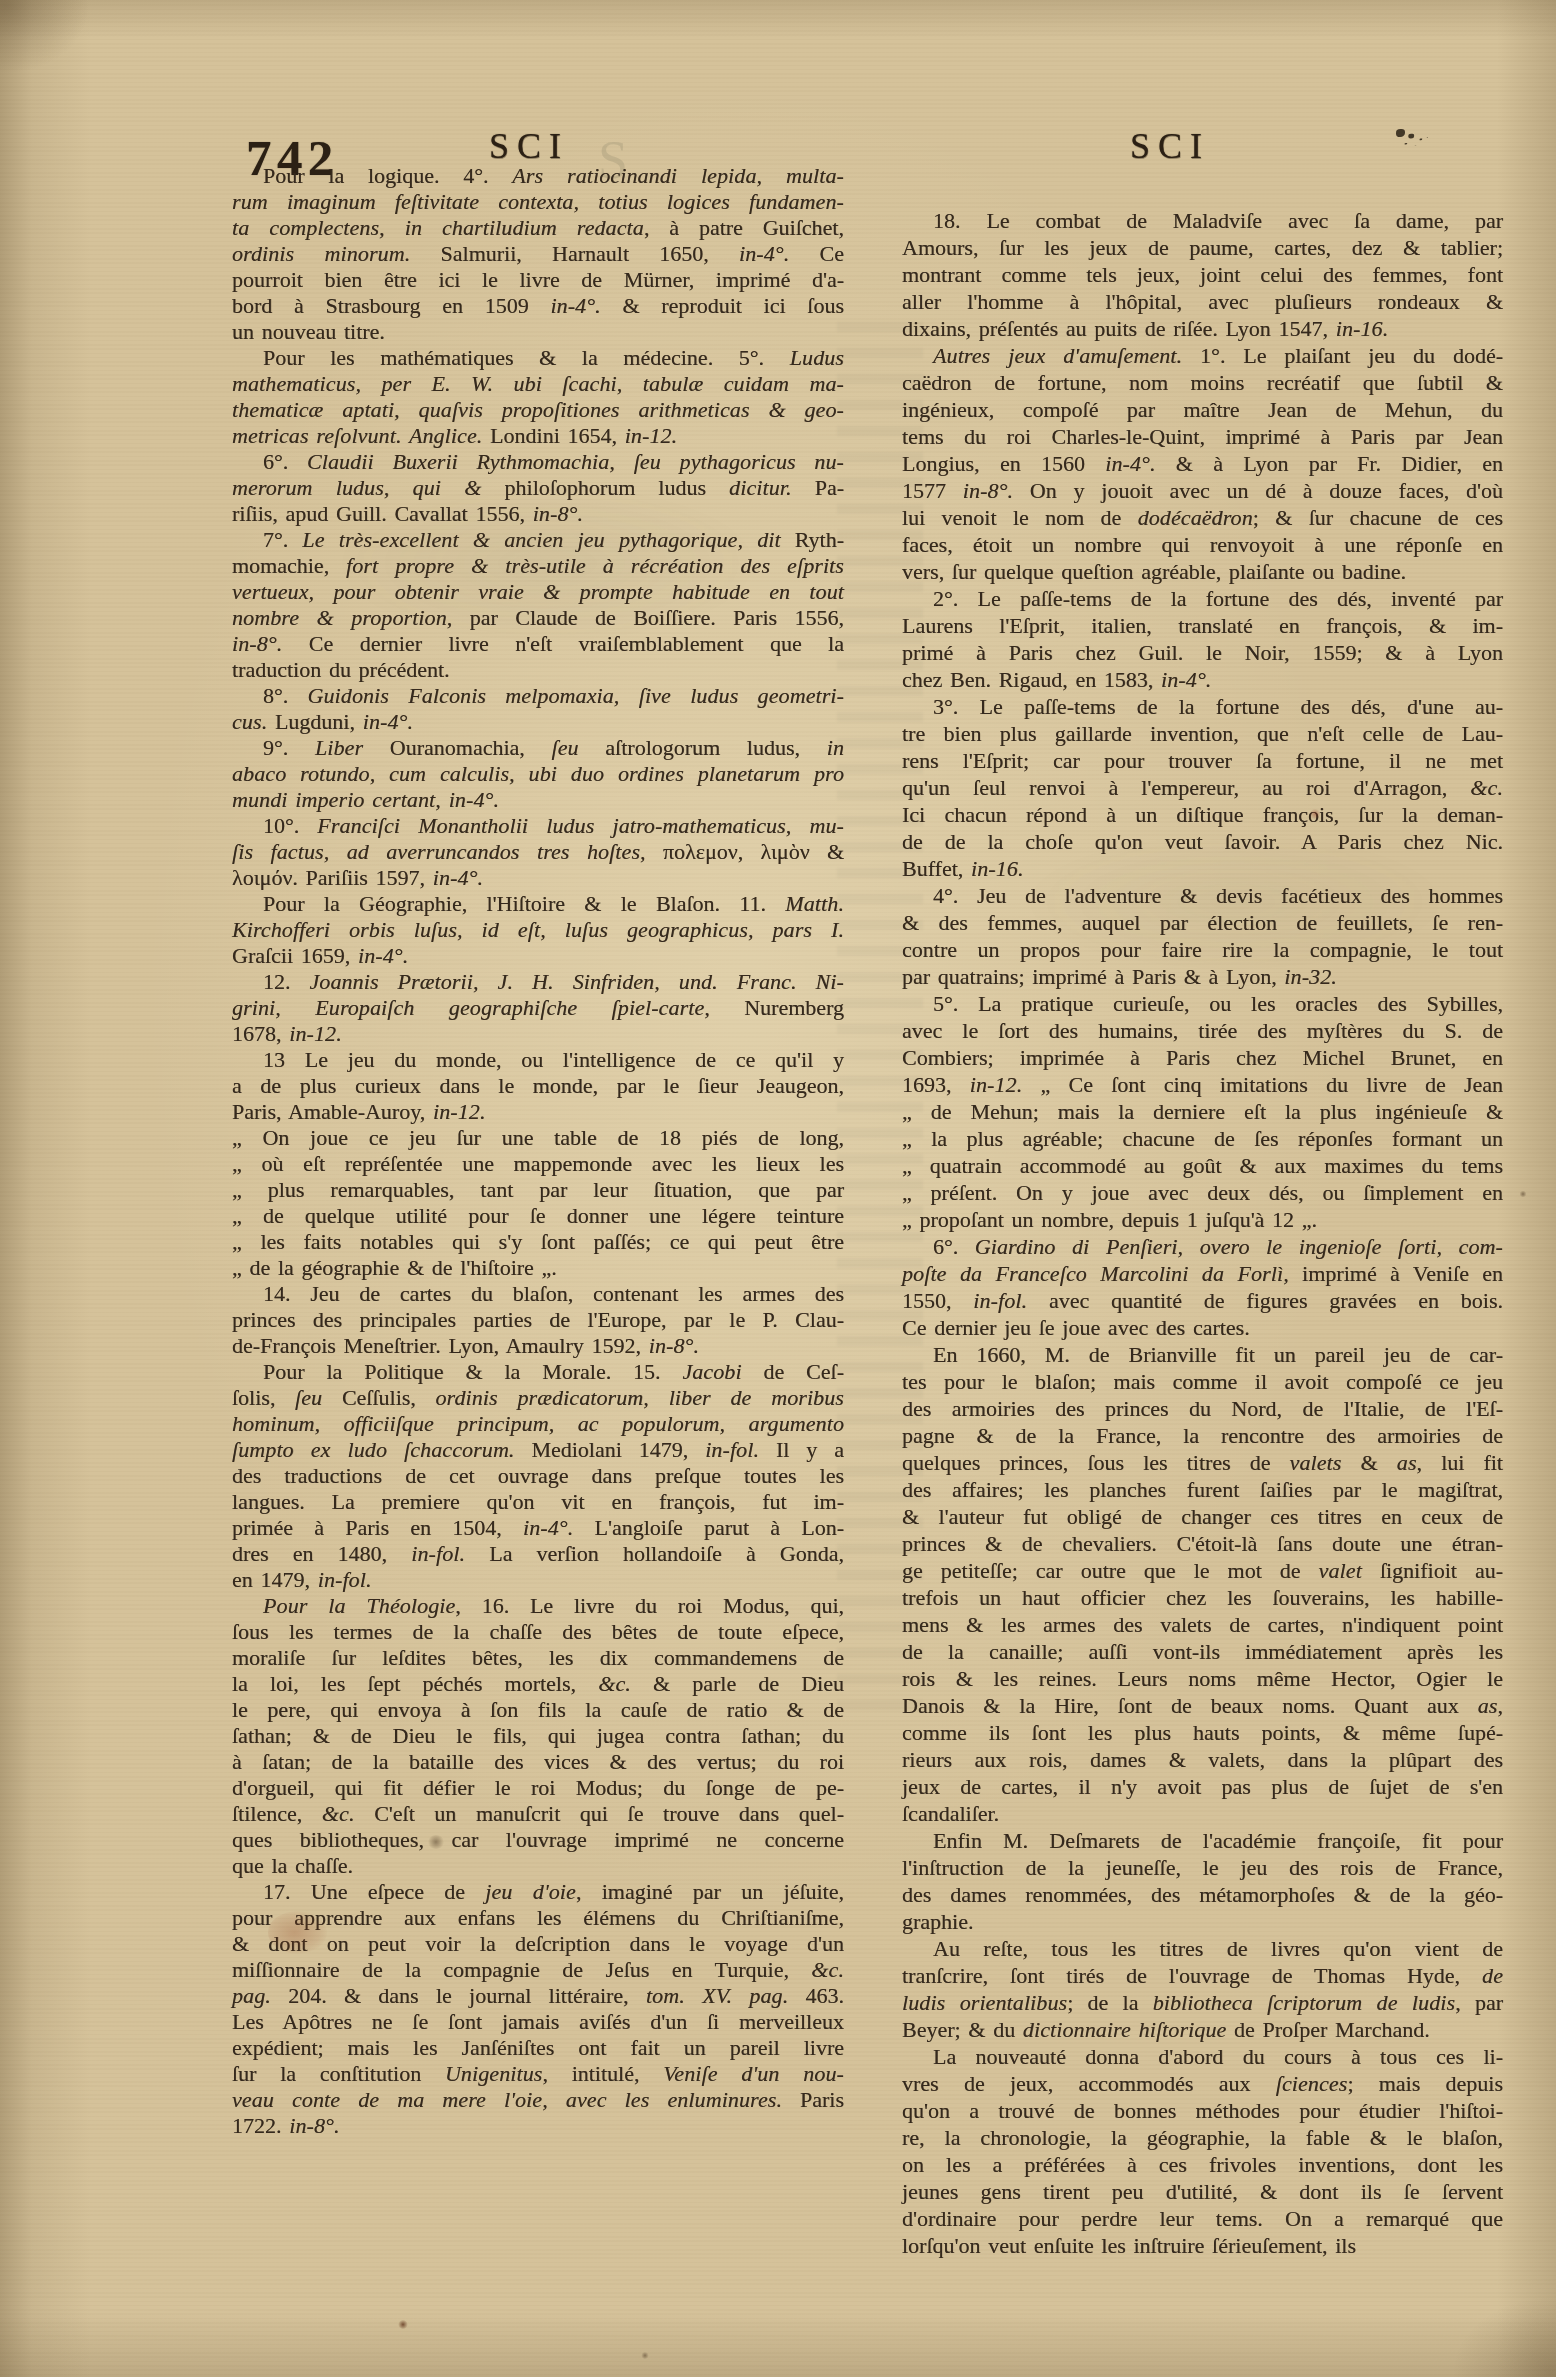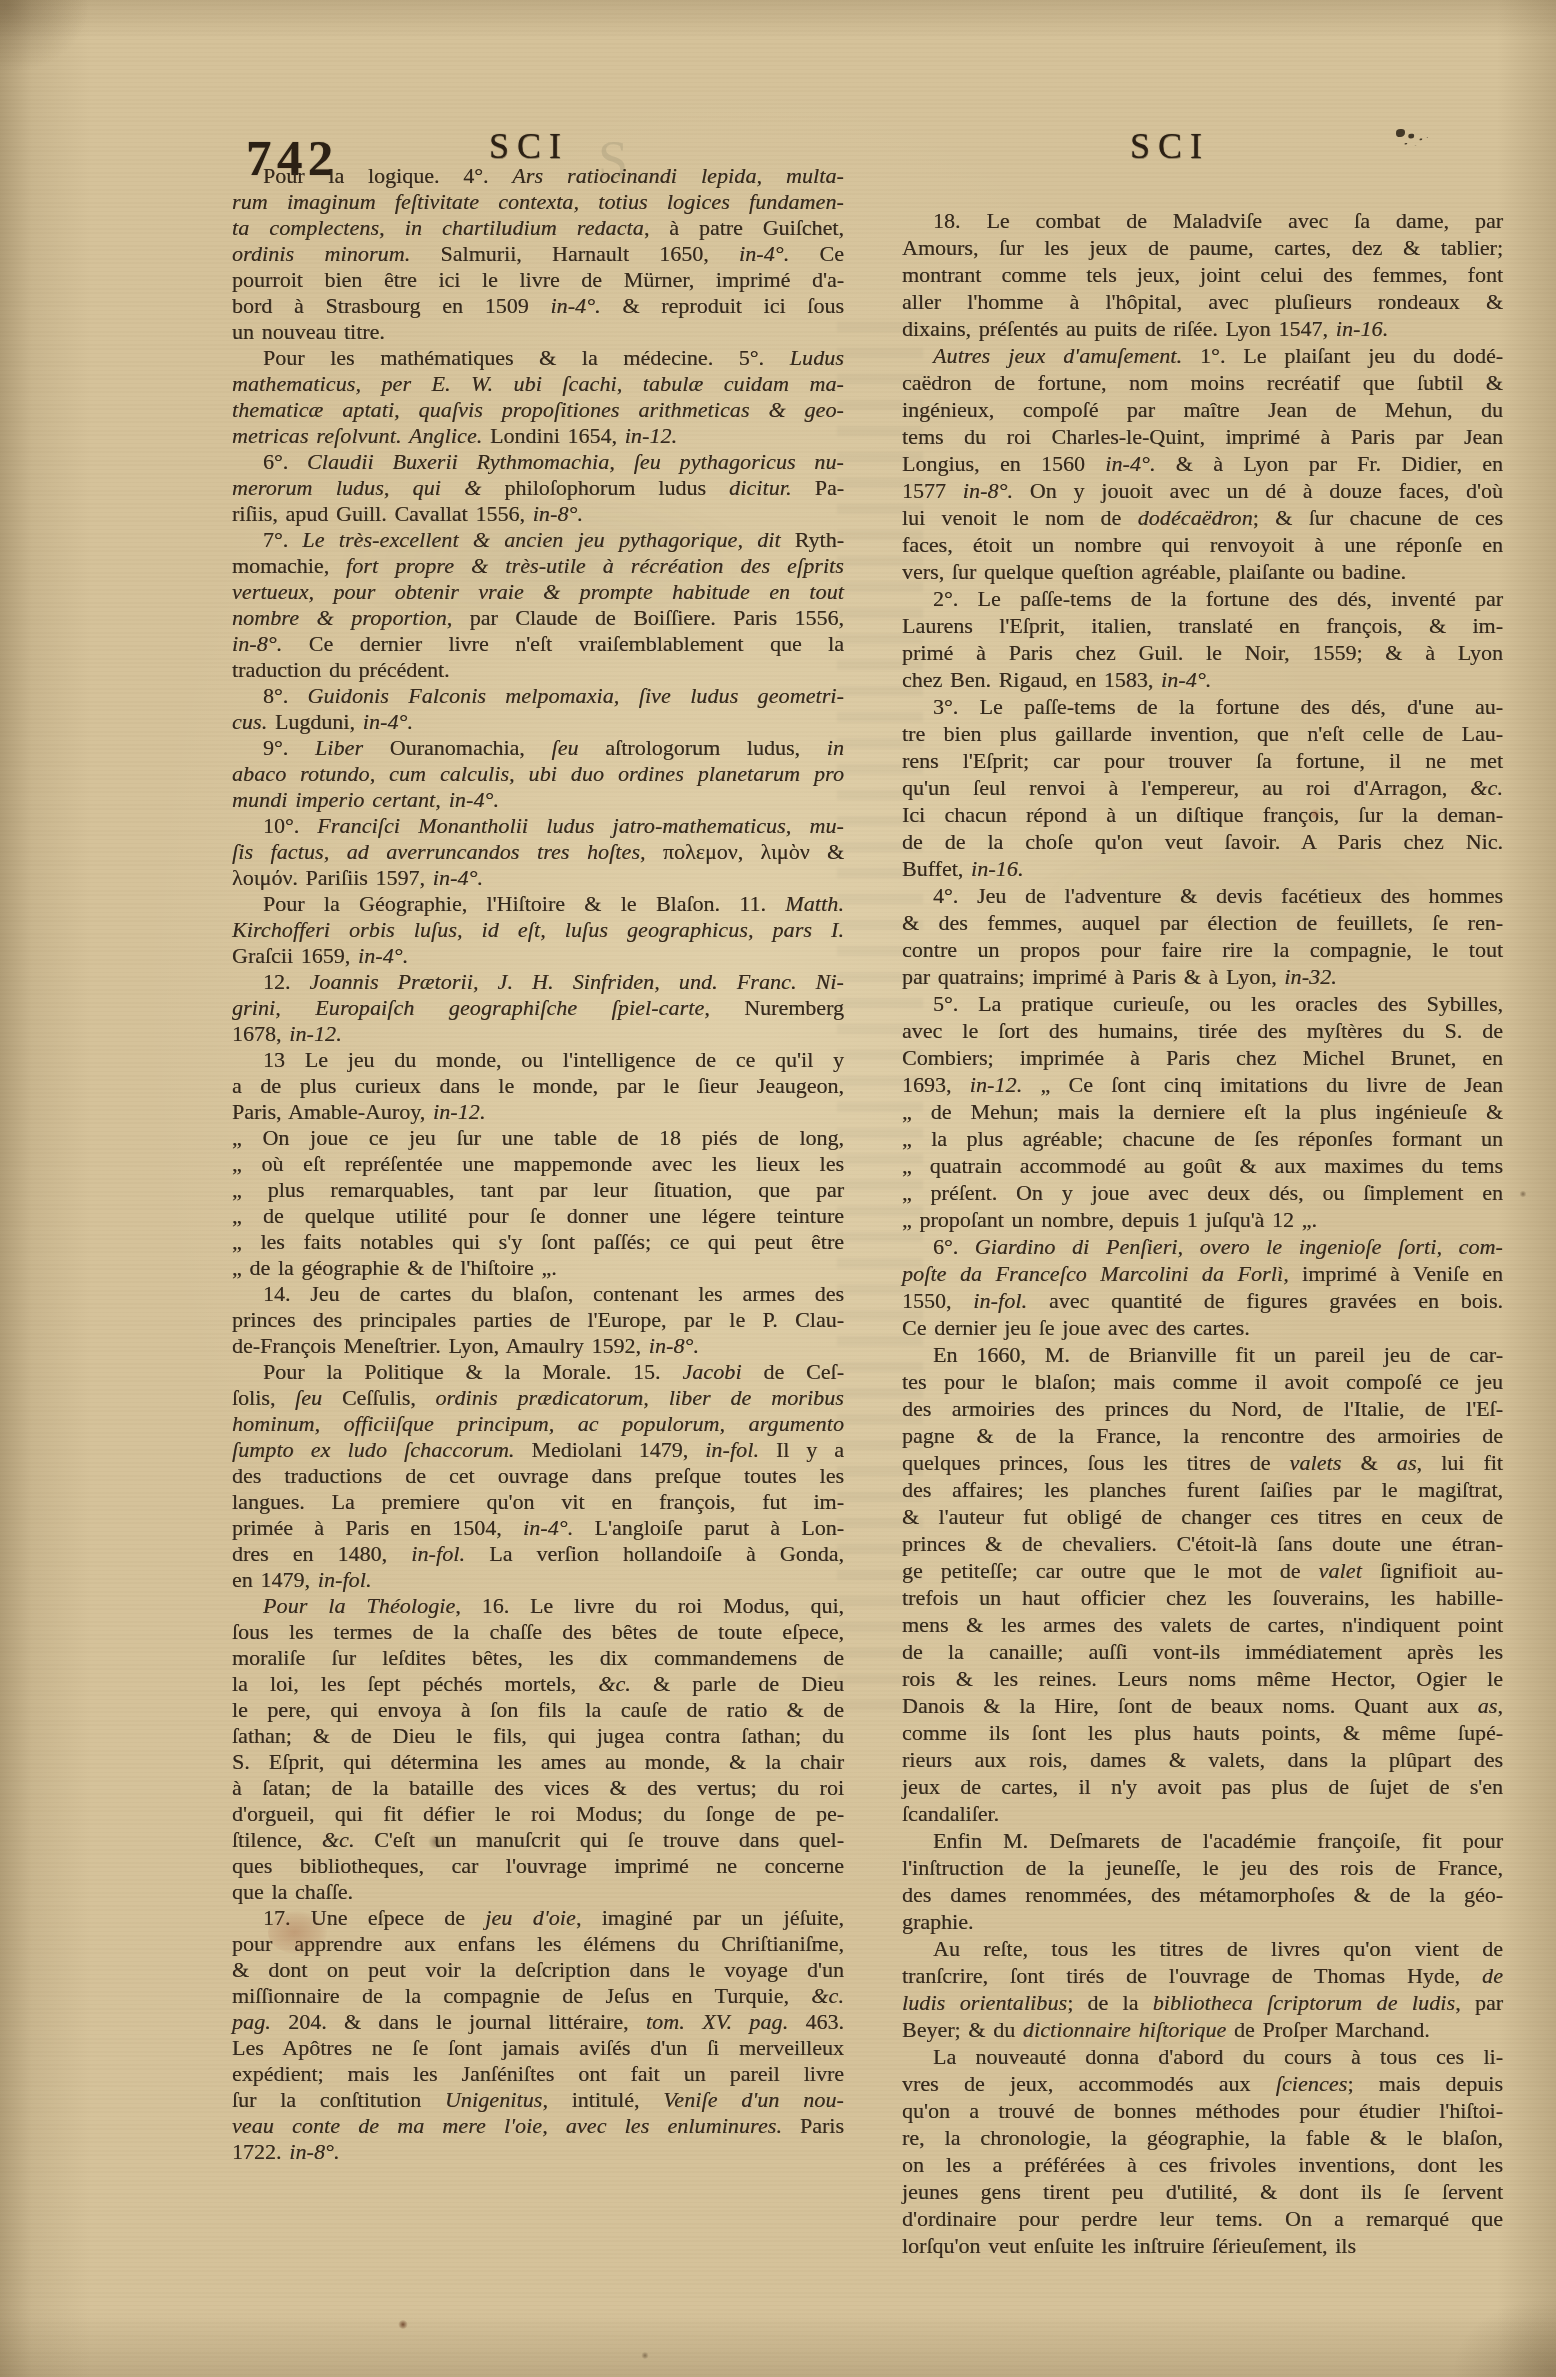--- a/index.html
+++ b/index.html
@@ -160,21 +160,20 @@
       <div class="line"><span class="rm">langues. La premiere qu'on vit en françois, fut im-</span></div>
       <div class="line"><span class="rm">primée à Paris en 1504, </span><span class="it">in-4°.</span><span class="rm"> L'angloiſe parut à Lon-</span></div>
       <div class="line"><span class="rm">dres en 1480, </span><span class="it">in-fol.</span><span class="rm"> La verſion hollandoiſe à Gonda,</span></div>
       <div class="line end"><span class="rm">en 1479, </span><span class="it">in-fol.</span></div>
       <div class="line ind"><span class="it">Pour la Théologie</span><span class="rm">, 16. Le livre du roi Modus, qui,</span></div>
       <div class="line"><span class="rm">ſous les termes de la chaſſe des bêtes de toute eſpece,</span></div>
       <div class="line"><span class="rm">moraliſe ſur leſdites bêtes, les dix commandemens de</span></div>
       <div class="line"><span class="rm">la loi, les ſept péchés mortels, </span><span class="it">&amp;c.</span><span class="rm"> &amp; parle de Dieu</span></div>
       <div class="line"><span class="rm">le pere, qui envoya à ſon fils la cauſe de ratio &amp; de</span></div>
       <div class="line"><span class="rm">ſathan; &amp; de Dieu le fils, qui jugea contra ſathan; du</span></div>
-      <div class="line"><span class="rm">S. Eſprit, qui détermina les ames au monde, &amp; la chair</span></div>
       <div class="line"><span class="rm">à ſatan; de la bataille des vices &amp; des vertus; du roi</span></div>
       <div class="line"><span class="rm">d'orgueil, qui fit défier le roi Modus; du ſonge de pe-</span></div>
       <div class="line"><span class="rm">ſtilence, </span><span class="it">&amp;c.</span><span class="rm"> C'eſt un manuſcrit qui ſe trouve dans quel-</span></div>
       <div class="line"><span class="rm">ques bibliotheques, car l'ouvrage imprimé ne concerne</span></div>
       <div class="line end"><span class="rm">que la chaſſe.</span></div>
       <div class="line ind"><span class="rm">17. Une eſpece de </span><span class="it">jeu d'oie</span><span class="rm">, imaginé par un jéſuite,</span></div>
       <div class="line"><span class="rm">pour apprendre aux enfans les élémens du Chriſtianiſme,</span></div>
       <div class="line"><span class="rm">&amp; dont on peut voir la deſcription dans le voyage d'un</span></div>
       <div class="line"><span class="rm">miſſionnaire de la compagnie de Jeſus en Turquie, </span><span class="it">&amp;c.</span></div>
       <div class="line"><span class="it">pag.</span><span class="rm"> 204. &amp; dans le journal littéraire, </span><span class="it">tom. XV. pag.</span><span class="rm"> 463.</span></div>

